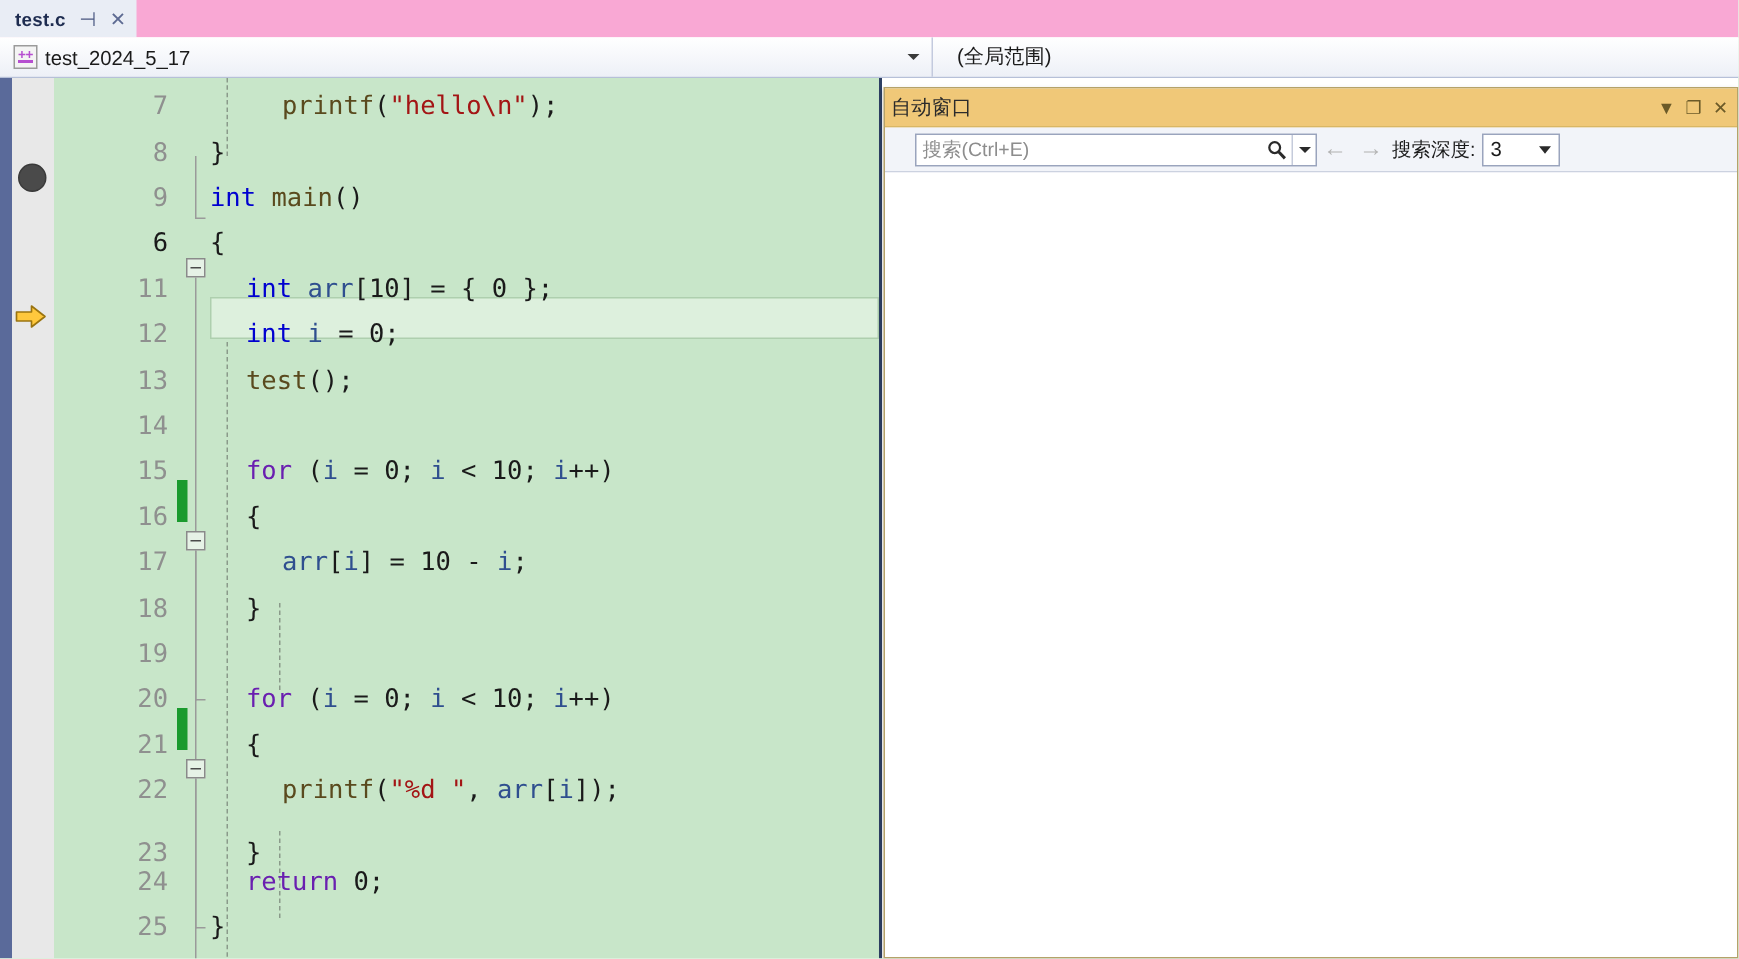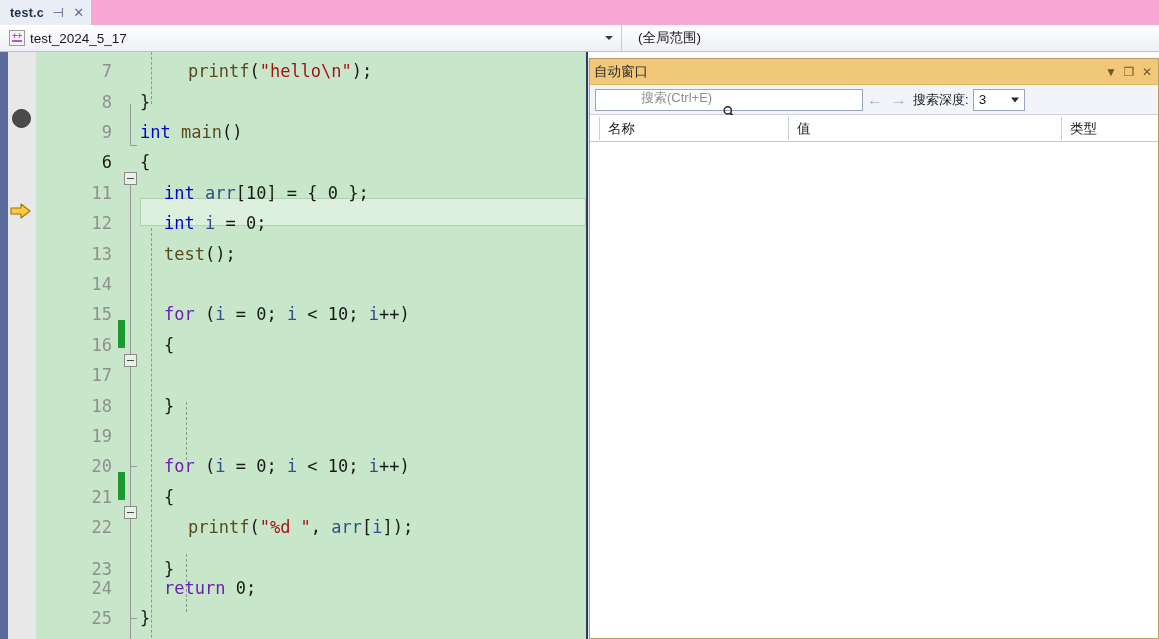--- a/index.html
+++ b/index.html
@@ -167,22 +167,21 @@
     color:#6b5a28;font-size:12px;
   }
   #autos-toolbar{
     position:relative;height:30px;background:#f2f4f9;
     border-bottom:1px solid #ccd2e0;box-sizing:border-box;
     display:flex;align-items:center;padding:0 4px;
   }
   #search-box{
     position:relative;width:268px;height:22px;background:#ffffff;
     border:1px solid #9aa4bd;box-sizing:border-box;display:flex;align-items:center;
-    margin-left:1px;
-    flex-direction:column;
+    margin-left:16px;
   }
   #search-input{
     border:0;outline:0;flex:1;height:20px;padding:0 4px;font-size:13px;
     color:#9a9a9a;background:transparent;
     font-family:"Liberation Sans","DejaVu Sans",sans-serif;
   }
   #search-input::placeholder{color:#8d8d8d;opacity:1;}
   #search-icon{width:20px;display:flex;align-items:center;justify-content:center;}
   #search-dd{
     width:15px;height:20px;border-left:1px solid #c5cbdb;
@@ -305,20 +304,21 @@
       <div class="line" style="top: 247.2px;">
         <span class="lnum">15</span>
         <span class="codetext" style="left: 164px;"><span class="kw">for</span> (<span class="id">i</span> = 0; <span class="id">i</span> &lt; 10; <span class="id">i</span>++)</span>
       </div>
       <div class="line" style="top: 277.6px;">
         <span class="lnum">16</span>
         <span class="codetext" style="left: 164px;">{</span>
       </div>
       <div class="line" style="top: 308px;">
         <span class="lnum">17</span>
+        <span class="codetext" style="left: 188px;"><span class="id">arr</span>[<span class="id">i</span>] = 10 - <span class="id">i</span>;</span>
       </div>
       <div class="line" style="top: 338.4px;">
         <span class="lnum">18</span>
         <span class="codetext" style="left: 164px;">}</span>
       </div>
       <div class="line" style="top: 368.8px;">
         <span class="lnum">19</span>
         <span class="codetext" style="left: 140px;"></span>
       </div>
       <div class="line" style="top: 399.2px;">
@@ -379,23 +379,15 @@
     </div>
     <span class="navarrow">←</span>
     <span class="navarrow">→</span>
     <span id="depth-label">搜索深度:</span>
     <div id="depth-combo">
       <span id="depth-value">3</span>
       <span id="depth-caret"></span>
     </div>
   </div>
 
-  <div id="autos-header">
-    <div class="colhdr" style="left:10px;width:188px;">名称</div>
-    <div class="colsep" style="left:9px;"></div>
-    <div class="colsep" style="left:198px;"></div>
-    <div class="colhdr" style="left:199px;width:272px;">值</div>
-    <div class="colsep" style="left:471px;"></div>
-    <div class="colhdr" style="left:472px;width:97px;">类型</div>
-  </div>
 
   <div id="autos-body"></div>
 </div>
 
 </body></html>

